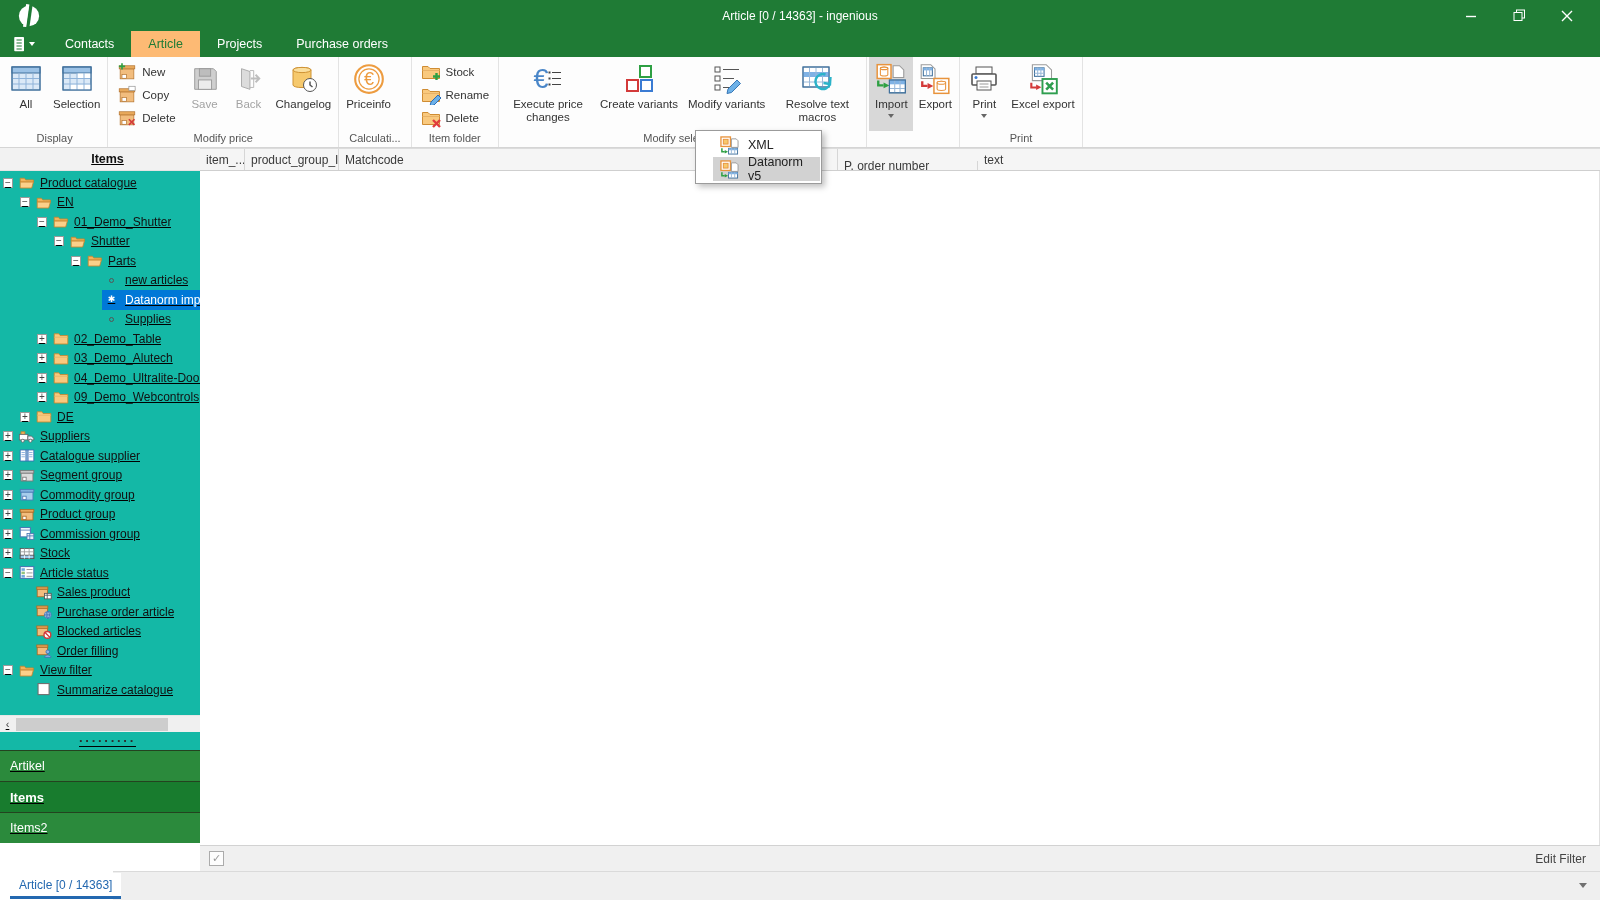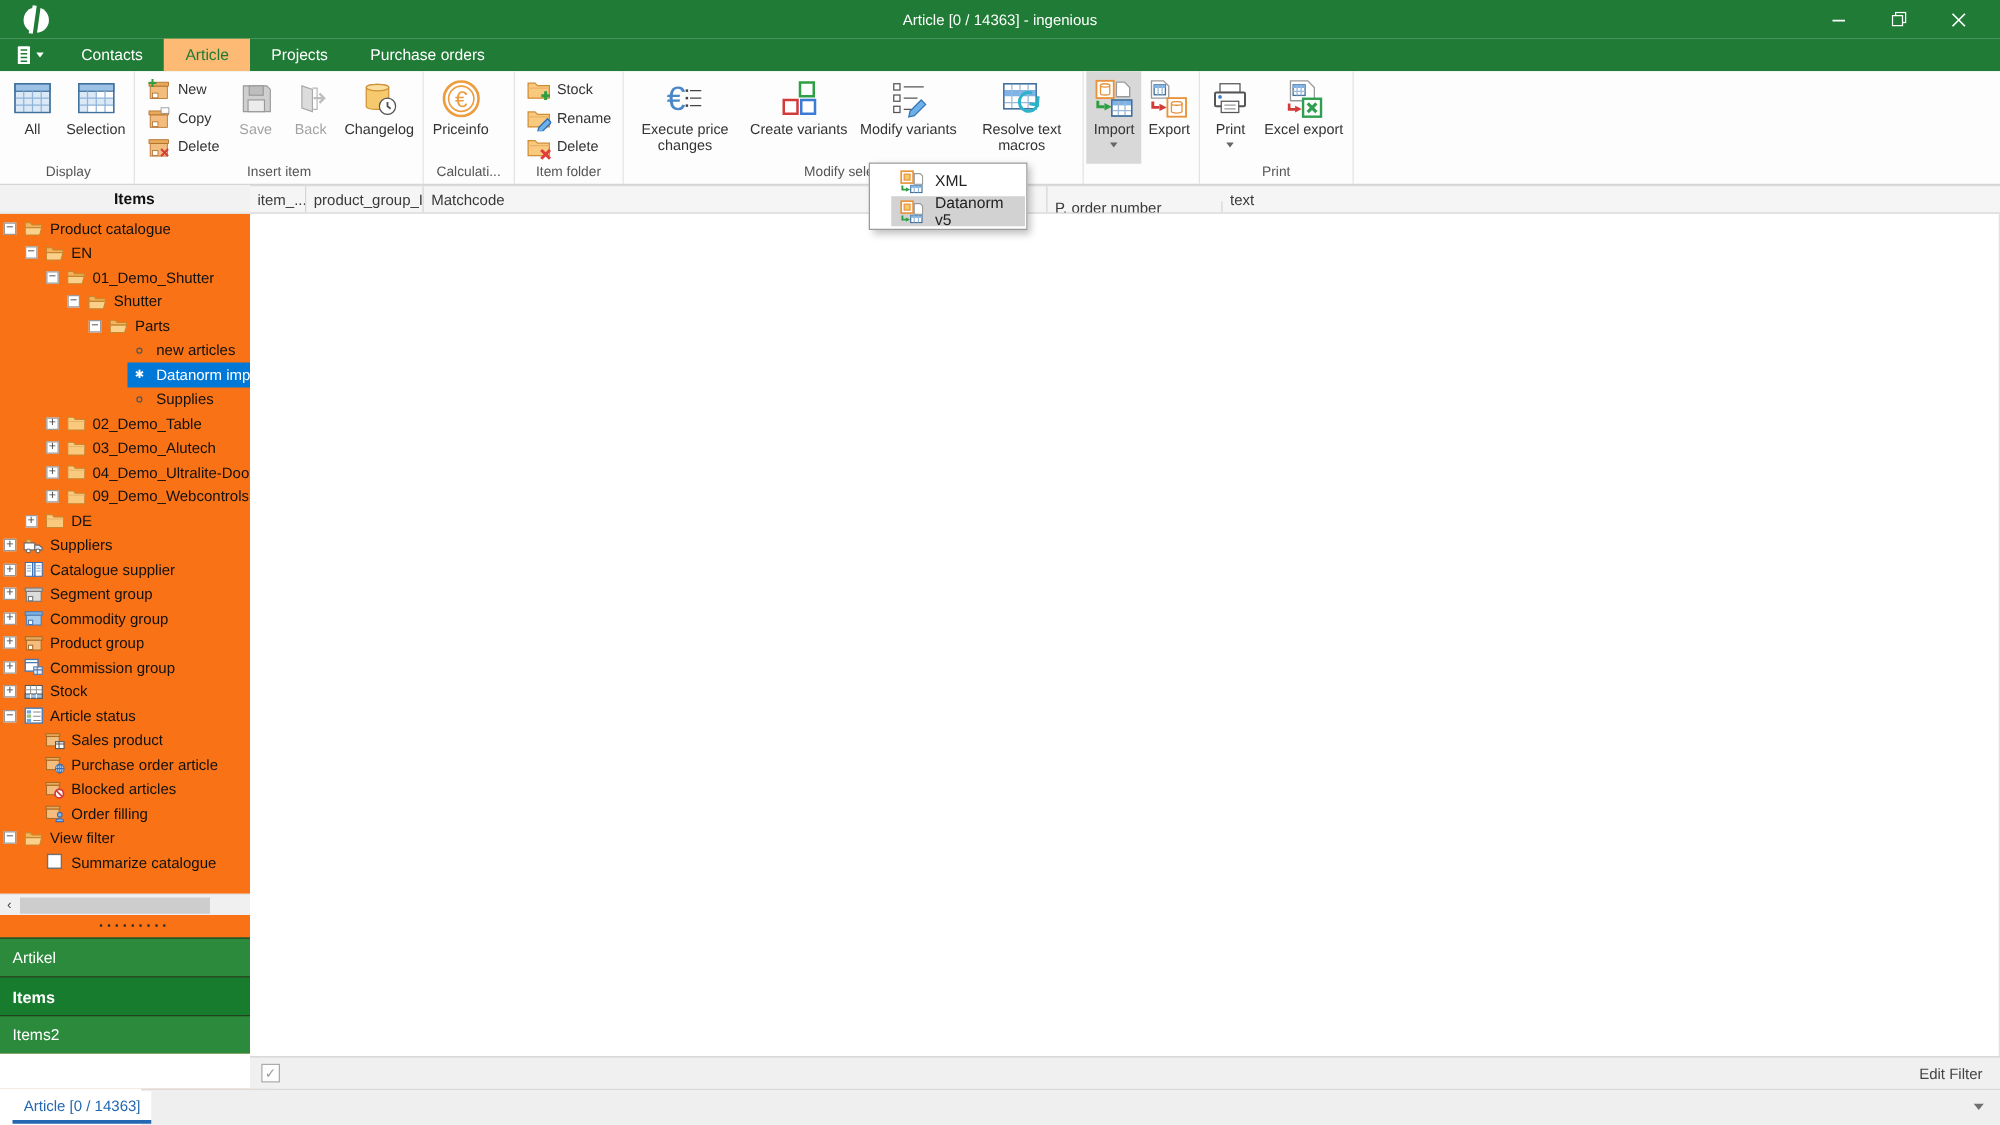--- a/index.html
+++ b/index.html
@@ -45,22 +45,22 @@
   .btn-small{display:flex;align-items:center;gap:5px;height:23px;padding:0 7px;font-size:11.5px;color:#333;cursor:default;}
   .btn-small .ic{width:20px;height:20px;display:flex;align-items:center;justify-content:center;}
 
   
   .dropdown{position:absolute;left:695px;top:130px;width:127px;background:#fff;border:1px solid #9b9b9b;
             box-shadow:3px 3px 6px rgba(0,0,0,.25);z-index:60;padding:2px 1px;}
   .ditem{height:24px;display:flex;align-items:center;gap:9px;padding:0 7px;font-size:12.5px;color:#222;cursor:default;margin-left:16px;}
   .ditem.hover{background:#d2d2d2;}
 
   
-  .sidebar{position:absolute;left:0;top:148px;width:216px;bottom:29px;background:#f97316;
-           border-right:1px solid #c3c3c3;display:flex;flex-direction:column;}
+  .sidebar{position:absolute;left:0;top:148px;width:216px;bottom:29px;background:#14b8a6;
+           border-right:1px solid #c3c3c3;display:flex;flex-direction:column;text-decoration:underline;}
   .side-header{height:23px;flex:none;background:#f2f2f2;display:flex;align-items:center;justify-content:center;
                font-weight:bold;font-size:12.5px;color:#111;position:relative;border-bottom:1px solid #e4e4e4;}
   .collapse{position:absolute;right:5px;top:1px;font-weight:bold;font-size:14px;color:#222;cursor:default;}
   .tree{height:544px;flex:none;overflow:hidden;padding-top:2px;}
   .trow{height:19.5px;display:flex;align-items:center;font-size:12px;color:#111;}
   .ind{flex:none;}
   .exp{flex:none;width:10px;height:10px;border:1px solid #9a9a9a;background:#fff;color:#444;
        font-size:10px;line-height:8px;text-align:center;margin-right:4px;}
   .exp.hidden{visibility:hidden;}
   .tbody{display:flex;align-items:center;flex:1;height:100%;min-width:0;}
@@ -243,21 +243,21 @@
               <svg width="32" height="32" viewBox="0 0 32 32">
                 <path d="M6 7 c0,-3.4 18,-3.4 18,0 v15 c0,3.4 -18,3.4 -18,0 z" fill="#f6c96d" stroke="#cf9335"></path>
                 <ellipse cx="15" cy="7" rx="9" ry="2.6" fill="#fadf9e" stroke="#cf9335"></ellipse>
                 <circle cx="23" cy="22" r="6.5" fill="#fff" stroke="#555"></circle>
                 <path d="M23 18.5 v3.5 l2.5 2" stroke="#555" fill="none" stroke-width="1.5"></path>
               </svg>
             </span>
             <span class="lbl">Changelog</span>
           </div>
         </div>
-        <div class="rgroup-label">Insert item</div>
+        <div class="rgroup-label">Modify price</div>
       </div>
       <div class="rgroup">
         <div class="rgroup-content">
           <div class="btn-large">
             <span class="ic">
               <svg width="34" height="34" viewBox="0 0 32 32">
                 <circle cx="16" cy="16" r="13" fill="#fff" stroke="#ed9c40" stroke-width="2"></circle>
                 <circle cx="16" cy="16" r="9.5" fill="none" stroke="#ed9c40" stroke-width="1.2"></circle>
                 <text x="16" y="22" font-size="17" fill="#ed9c40" text-anchor="middle" font-family="DejaVu Sans">€</text>
               </svg>

